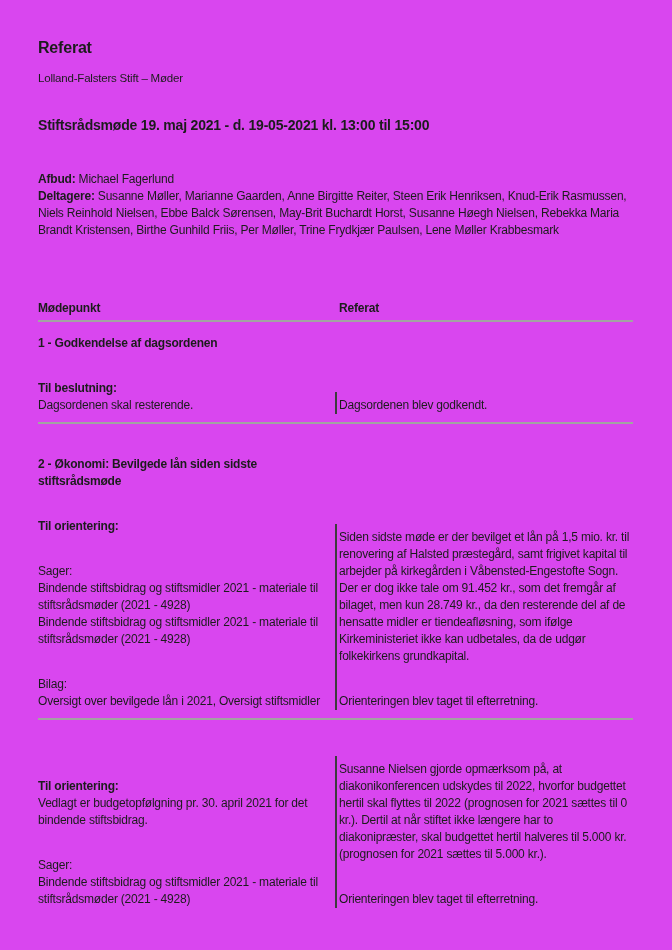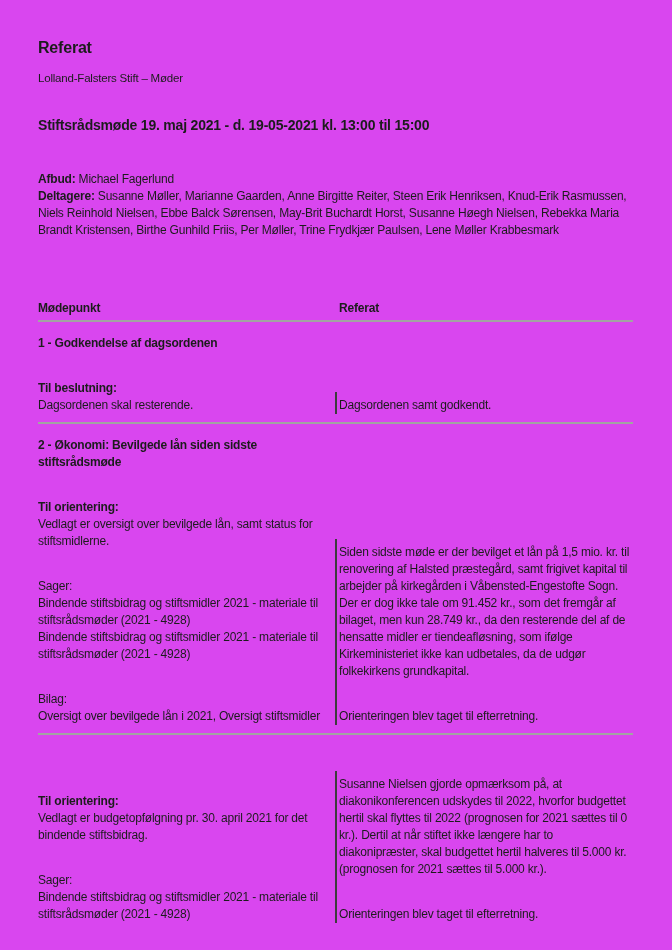--- a/index.html
+++ b/index.html
@@ -95,29 +95,28 @@
       <div class="col-right">Referat</div>
     </div>
 
     <div class="row row-1">
       <div class="cell col-left">
         <p class="b">1 - Godkendelse af dagsordenen</p>
         <p class="b gap">Til beslutning:</p>
         <p>Dagsordenen skal resterende.</p>
       </div>
       <div class="cell col-right">
-        <p>Dagsordenen samt godkendt.</p>
+        <p>Dagsordenen blev godkendt.</p>
       </div>
     </div>
 
     <div class="row row-2">
       <div class="cell col-left">
         <p class="b">2 - Økonomi: Bevilgede lån siden sidste stiftsrådsmøde</p>
         <p class="b gap">Til orientering:</p>
-        <p>Vedlagt er oversigt over bevilgede lån, samt status for stiftsmidlerne.</p>
         <p class="gap">Sager:</p>
         <p class="pre">Bindende stiftsbidrag og stiftsmidler 2021 - materiale til stiftsrådsmøder (2021 - 4928)
 Bindende stiftsbidrag og stiftsmidler 2021 - materiale til stiftsrådsmøder (2021 - 4928)</p>
         <p class="gap">Bilag:</p>
         <p>Oversigt over bevilgede lån i 2021, Oversigt stiftsmidler</p>
       </div>
       <div class="cell col-right">
         <p>Siden sidste møde er der bevilget et lån på 1,5 mio. kr. til renovering af Halsted præstegård, samt frigivet kapital til arbejder på kirkegården i Våbensted-Engestofte Sogn. Der er dog ikke tale om 91.452 kr., som det fremgår af bilaget, men kun 28.749 kr., da den resterende del af de hensatte midler er tiendeafløsning, som ifølge Kirkeministeriet ikke kan udbetales, da de udgør folkekirkens grundkapital.</p>
         <p class="gap">Orienteringen blev taget til efterretning.</p>
       </div>

